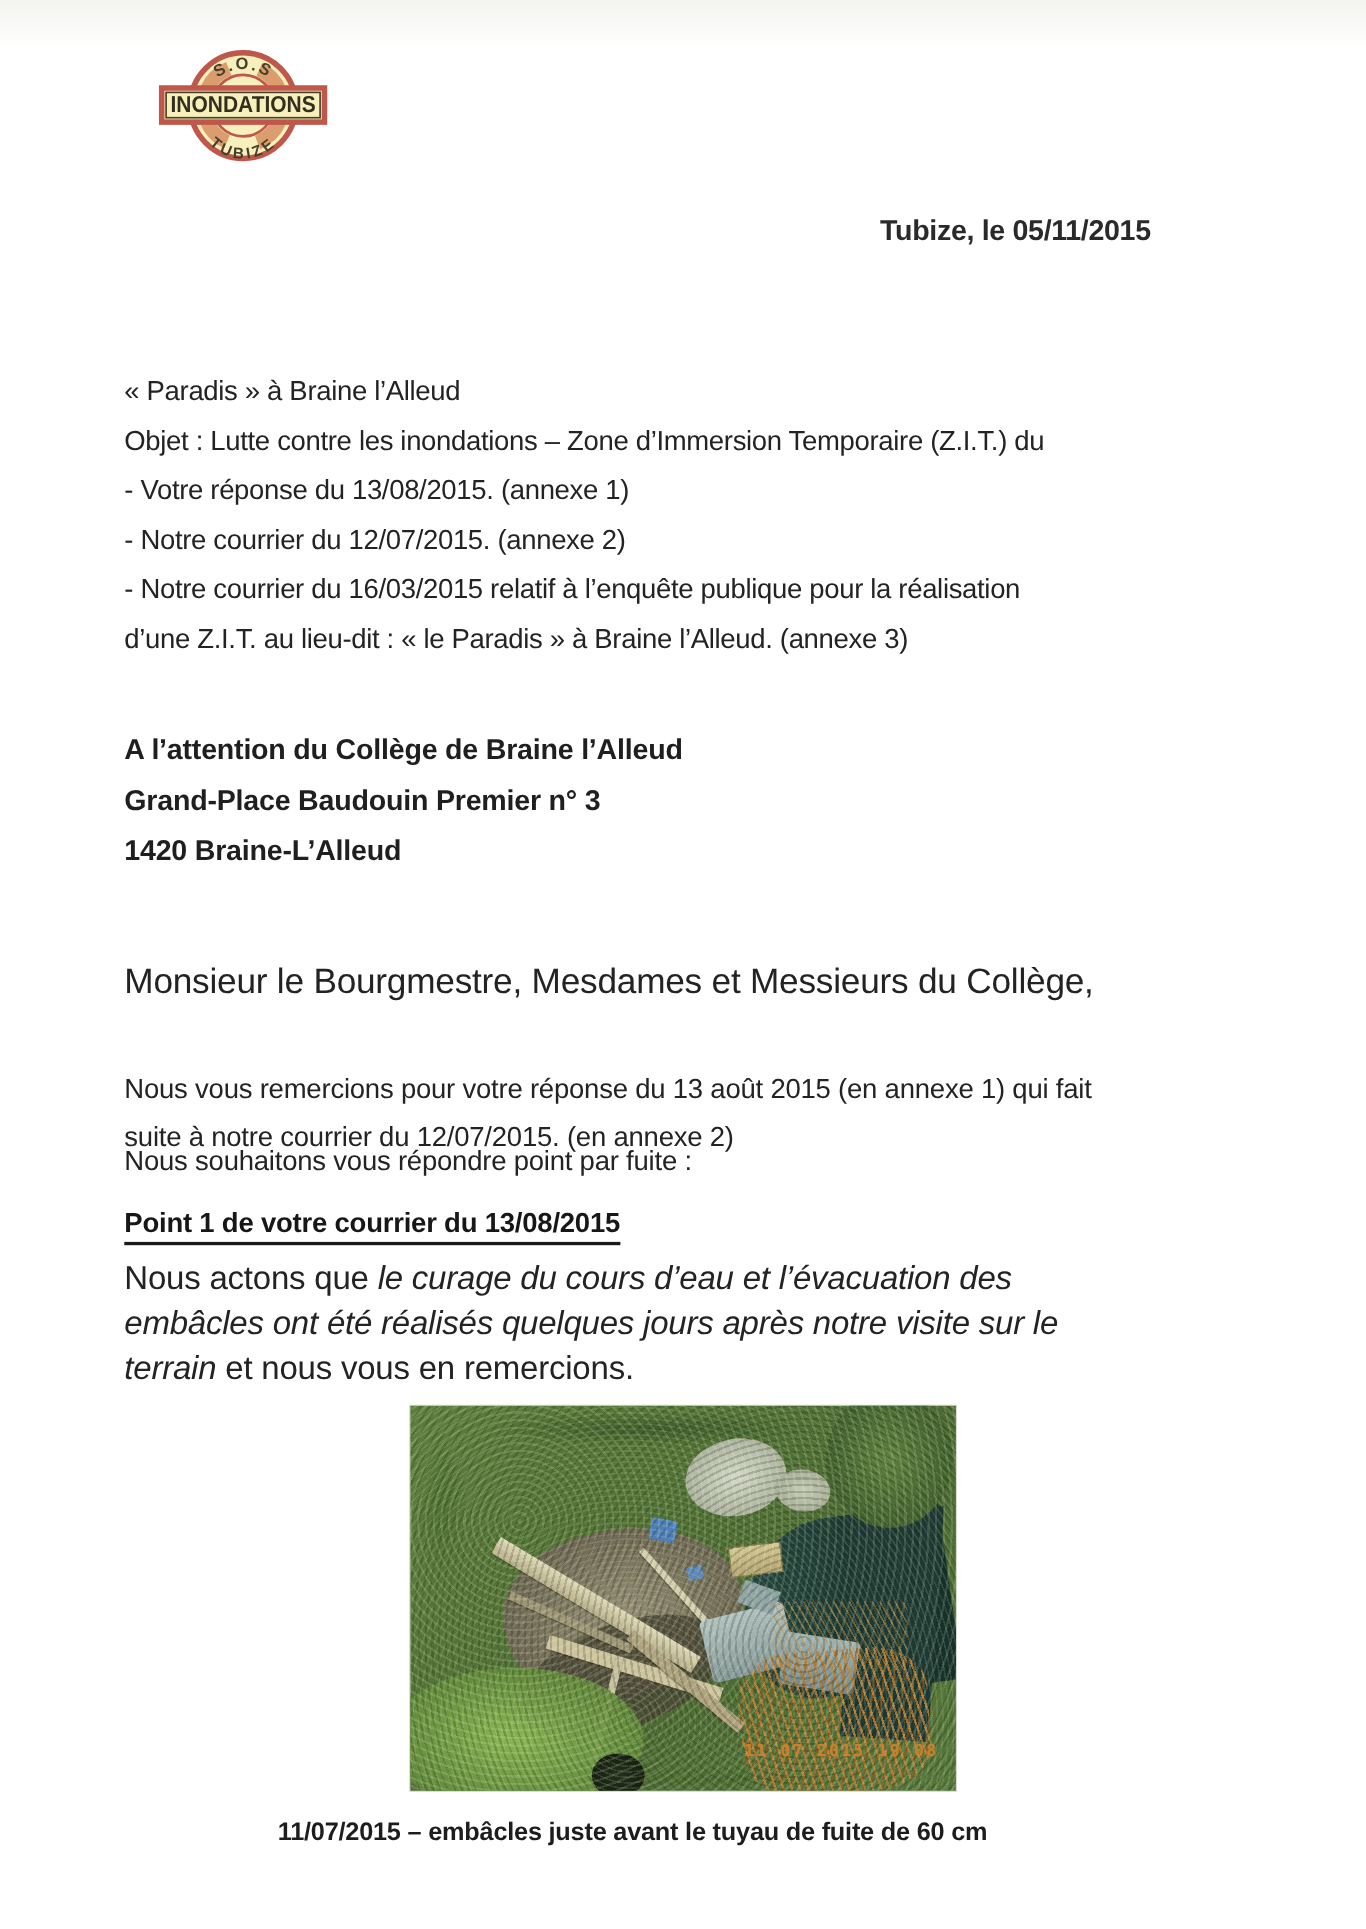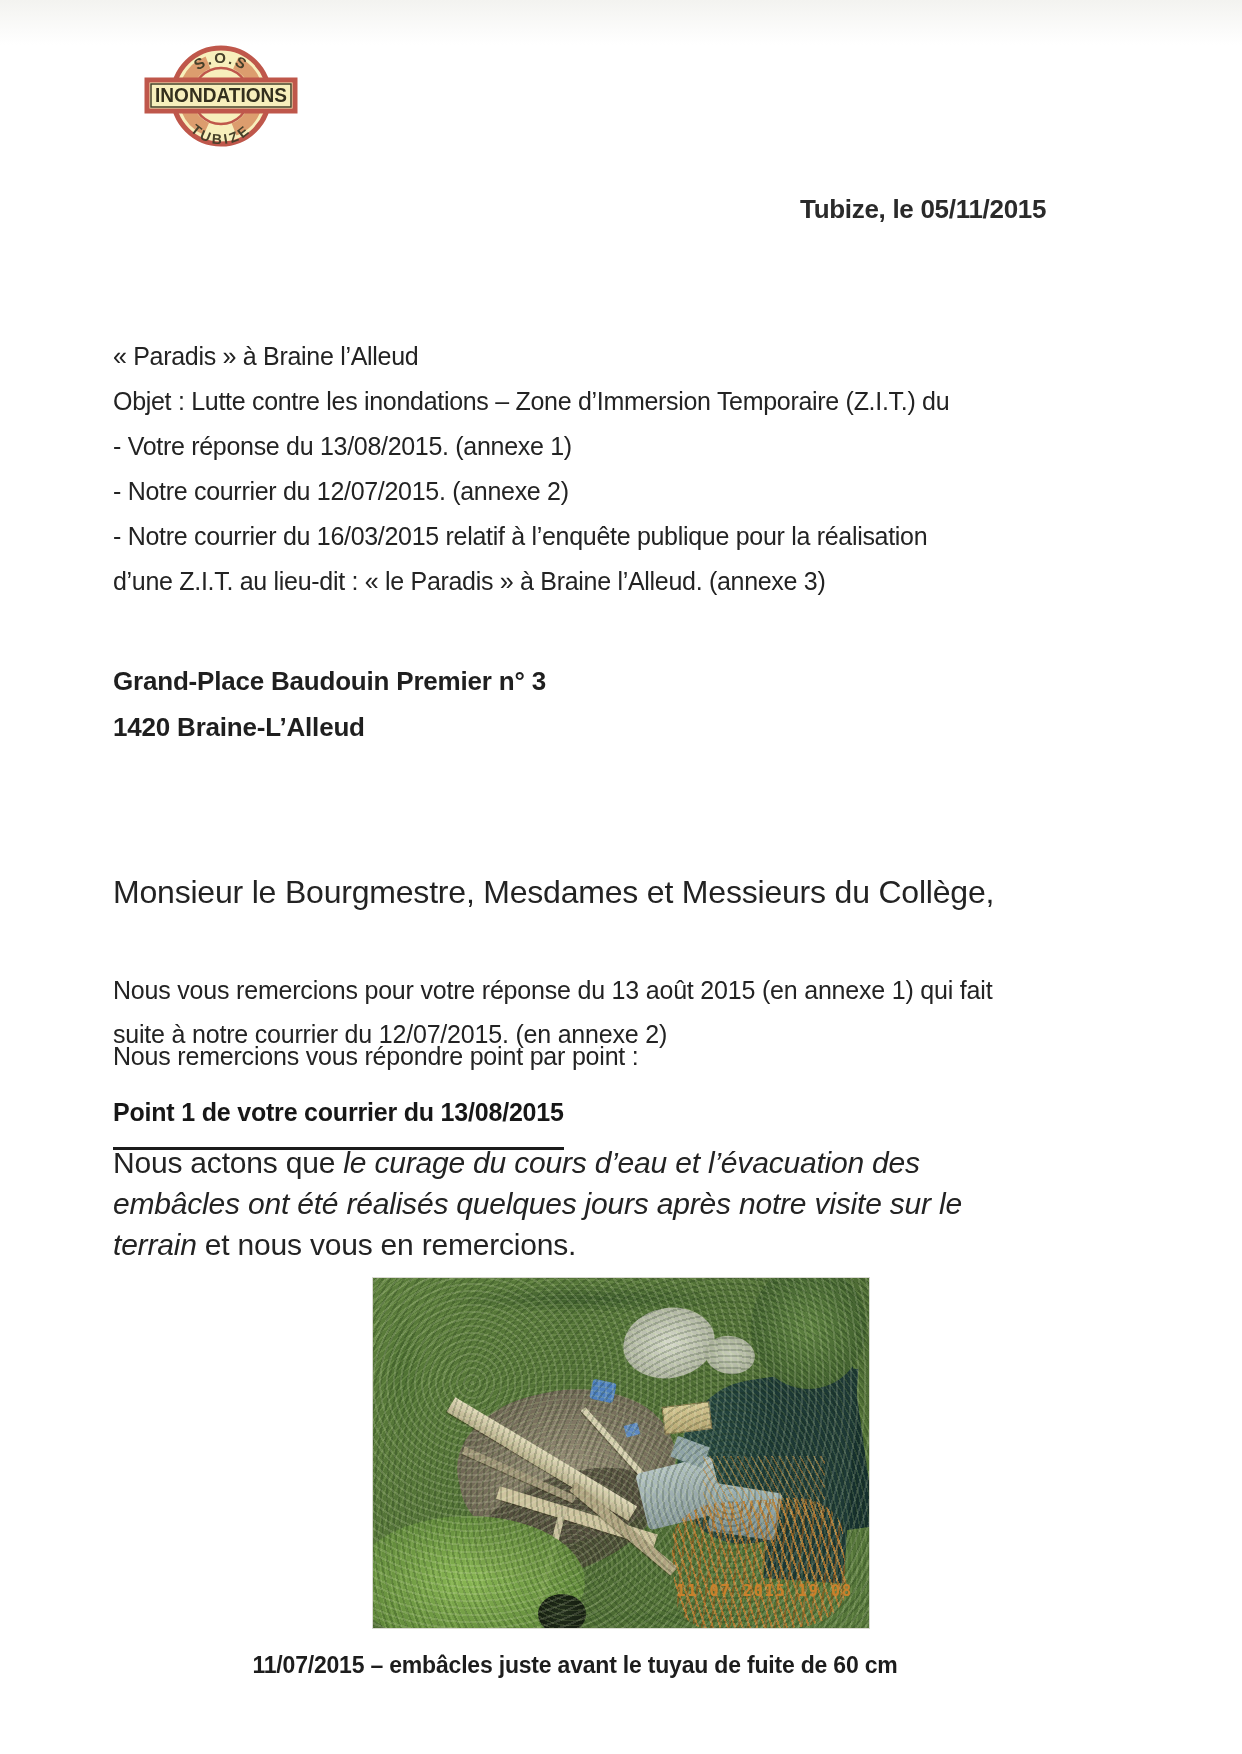--- a/index.html
+++ b/index.html
@@ -18,21 +18,21 @@
   }
   .textcol{position:absolute;left:113px;color:#232323;}
   .subject{top:334px;}
   .subject p{margin:0;font-size:25px;line-height:45px;letter-spacing:-0.3px;white-space:nowrap;}
   .recipient{top:658px;}
   .recipient p{margin:0;font-size:26px;line-height:46px;font-weight:bold;letter-spacing:-0.2px;white-space:nowrap;color:#1f1f1f;}
   .salutation{top:874px;font-size:32px;letter-spacing:-0.2px;}
   .para-thanks{top:928px;width:900px;font-size:25px;line-height:44px;letter-spacing:-0.2px;margin-top:40px;}
   .para-intro{top:1042px;font-size:25px;letter-spacing:-0.2px;}
   .point-heading{top:1098px;font-size:25px;font-weight:bold;letter-spacing:-0.2px;color:#171717;}
-  .point-heading span{border-bottom:3px solid #1b1b1b;padding-bottom:21px;text-align:right;}
+  .point-heading span{border-bottom:3px solid #1b1b1b;padding-bottom:3px;text-align:right;}
   .para-point1{top:1142px;width:910px;font-size:30px;line-height:41px;letter-spacing:-0.2px;}
   .para-point1 em{font-family:"Liberation Sans","DejaVu Sans",sans-serif;}
 
   
   .photo{
     position:absolute;left:373px;top:1278px;width:470px;height:350px;overflow:hidden;
     background:
       radial-gradient(closest-side at 15% 82%, #7fae4c, rgba(0,0,0,0) 72%),
       radial-gradient(closest-side at 6% 28%, #4e7133, rgba(0,0,0,0) 75%),
       radial-gradient(closest-side at 45% 6%, #3d5c2c, rgba(0,0,0,0) 70%),
@@ -116,29 +116,30 @@
   <div class="textcol subject">
     <p>« Paradis » à Braine l’Alleud</p>
     <p>Objet : Lutte contre les inondations – Zone d’Immersion Temporaire (Z.I.T.) du</p>
     <p>- Votre réponse du 13/08/2015. (annexe 1)</p>
     <p>- Notre courrier du 12/07/2015. (annexe 2)</p>
     <p>- Notre courrier du 16/03/2015 relatif à l’enquête publique pour la réalisation</p>
     <p>d’une Z.I.T. au lieu-dit : « le Paradis » à Braine l’Alleud. (annexe 3)</p>
   </div>
 
   <div class="textcol recipient">
+    <p>A l’attention du Collège de Braine l’Alleud</p>
     <p>Grand-Place Baudouin Premier  n° 3</p>
     <p>1420 Braine-L’Alleud</p>
   </div>
 
   <div class="textcol salutation">Monsieur le Bourgmestre, Mesdames et Messieurs du Collège,</div>
 
   <div class="textcol para-thanks">Nous vous remercions pour votre réponse du 13 août 2015 (en annexe 1) qui fait suite à notre courrier du 12/07/2015. (en annexe 2)</div>
 
-  <div class="textcol para-intro">Nous remercions vous répondre point par point :</div>
+  <div class="textcol para-intro">Nous souhaitons vous répondre point par fuite :</div>
 
   <div class="textcol point-heading">
     <span>Point 1 de votre courrier du 13/08/2015</span>
   </div>
 
   <div class="textcol para-point1"><span>Nous actons que </span><em>le curage du cours d’eau et l’évacuation des embâcles ont été réalisés quelques jours après notre visite sur le terrain</em><span> et nous vous en remercions.</span></div>
 
   <div class="photo">
     <div class="ph-water"></div>
     <div class="ph-water2"></div>

